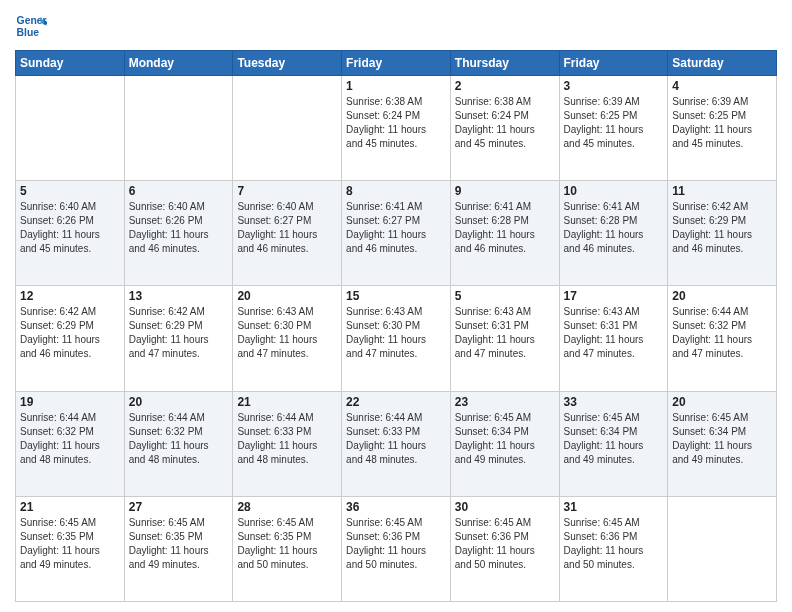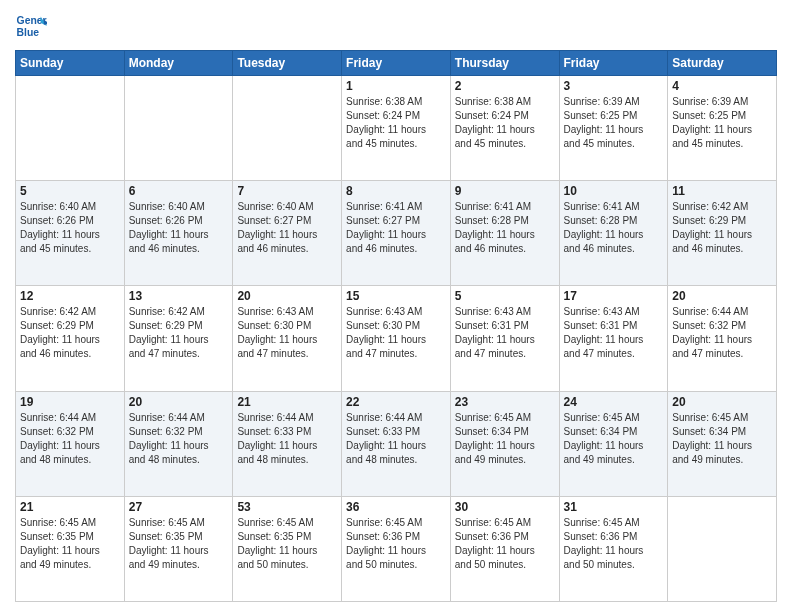--- a/index.html
+++ b/index.html
@@ -290,21 +290,21 @@
 and 48 minutes.</div>
           </td>
           <td>
             <span class="day-num">23</span>
             <div class="cell-info" style="white-space: pre-line;">Sunrise: 6:45 AM
 Sunset: 6:34 PM
 Daylight: 11 hours
 and 49 minutes.</div>
           </td>
           <td>
-            <span class="day-num">24</span>
+            <span class="day-num">33</span>
             <div class="cell-info" style="white-space: pre-line;">Sunrise: 6:45 AM
 Sunset: 6:34 PM
 Daylight: 11 hours
 and 49 minutes.</div>
           </td>
           <td>
             <span class="day-num">20</span>
             <div class="cell-info" style="white-space: pre-line;">Sunrise: 6:45 AM
 Sunset: 6:34 PM
 Daylight: 11 hours
@@ -320,21 +320,21 @@
 and 49 minutes.</div>
           </td>
           <td>
             <span class="day-num">27</span>
             <div class="cell-info" style="white-space: pre-line;">Sunrise: 6:45 AM
 Sunset: 6:35 PM
 Daylight: 11 hours
 and 49 minutes.</div>
           </td>
           <td>
-            <span class="day-num">53</span>
+            <span class="day-num">28</span>
             <div class="cell-info" style="white-space: pre-line;">Sunrise: 6:45 AM
 Sunset: 6:35 PM
 Daylight: 11 hours
 and 50 minutes.</div>
           </td>
           <td>
             <span class="day-num">36</span>
             <div class="cell-info" style="white-space: pre-line;">Sunrise: 6:45 AM
 Sunset: 6:36 PM
 Daylight: 11 hours

